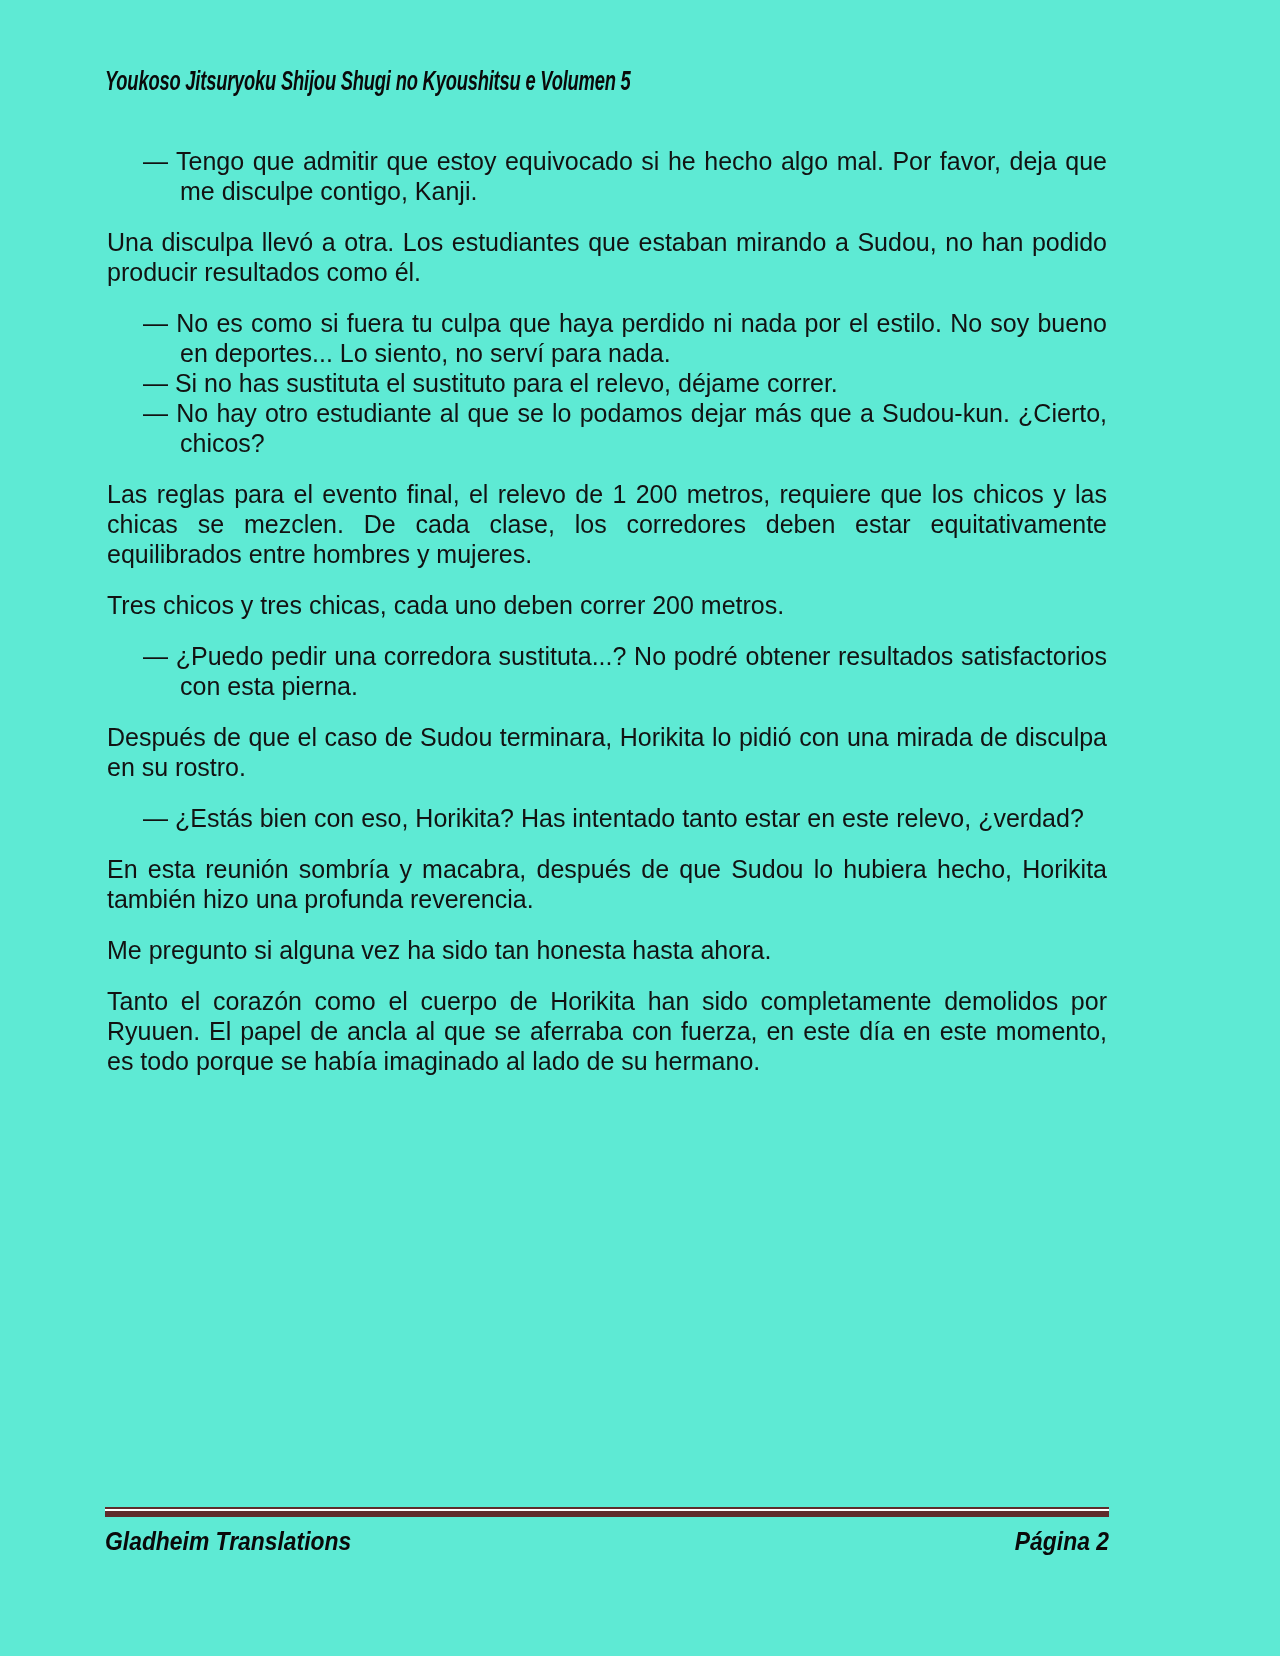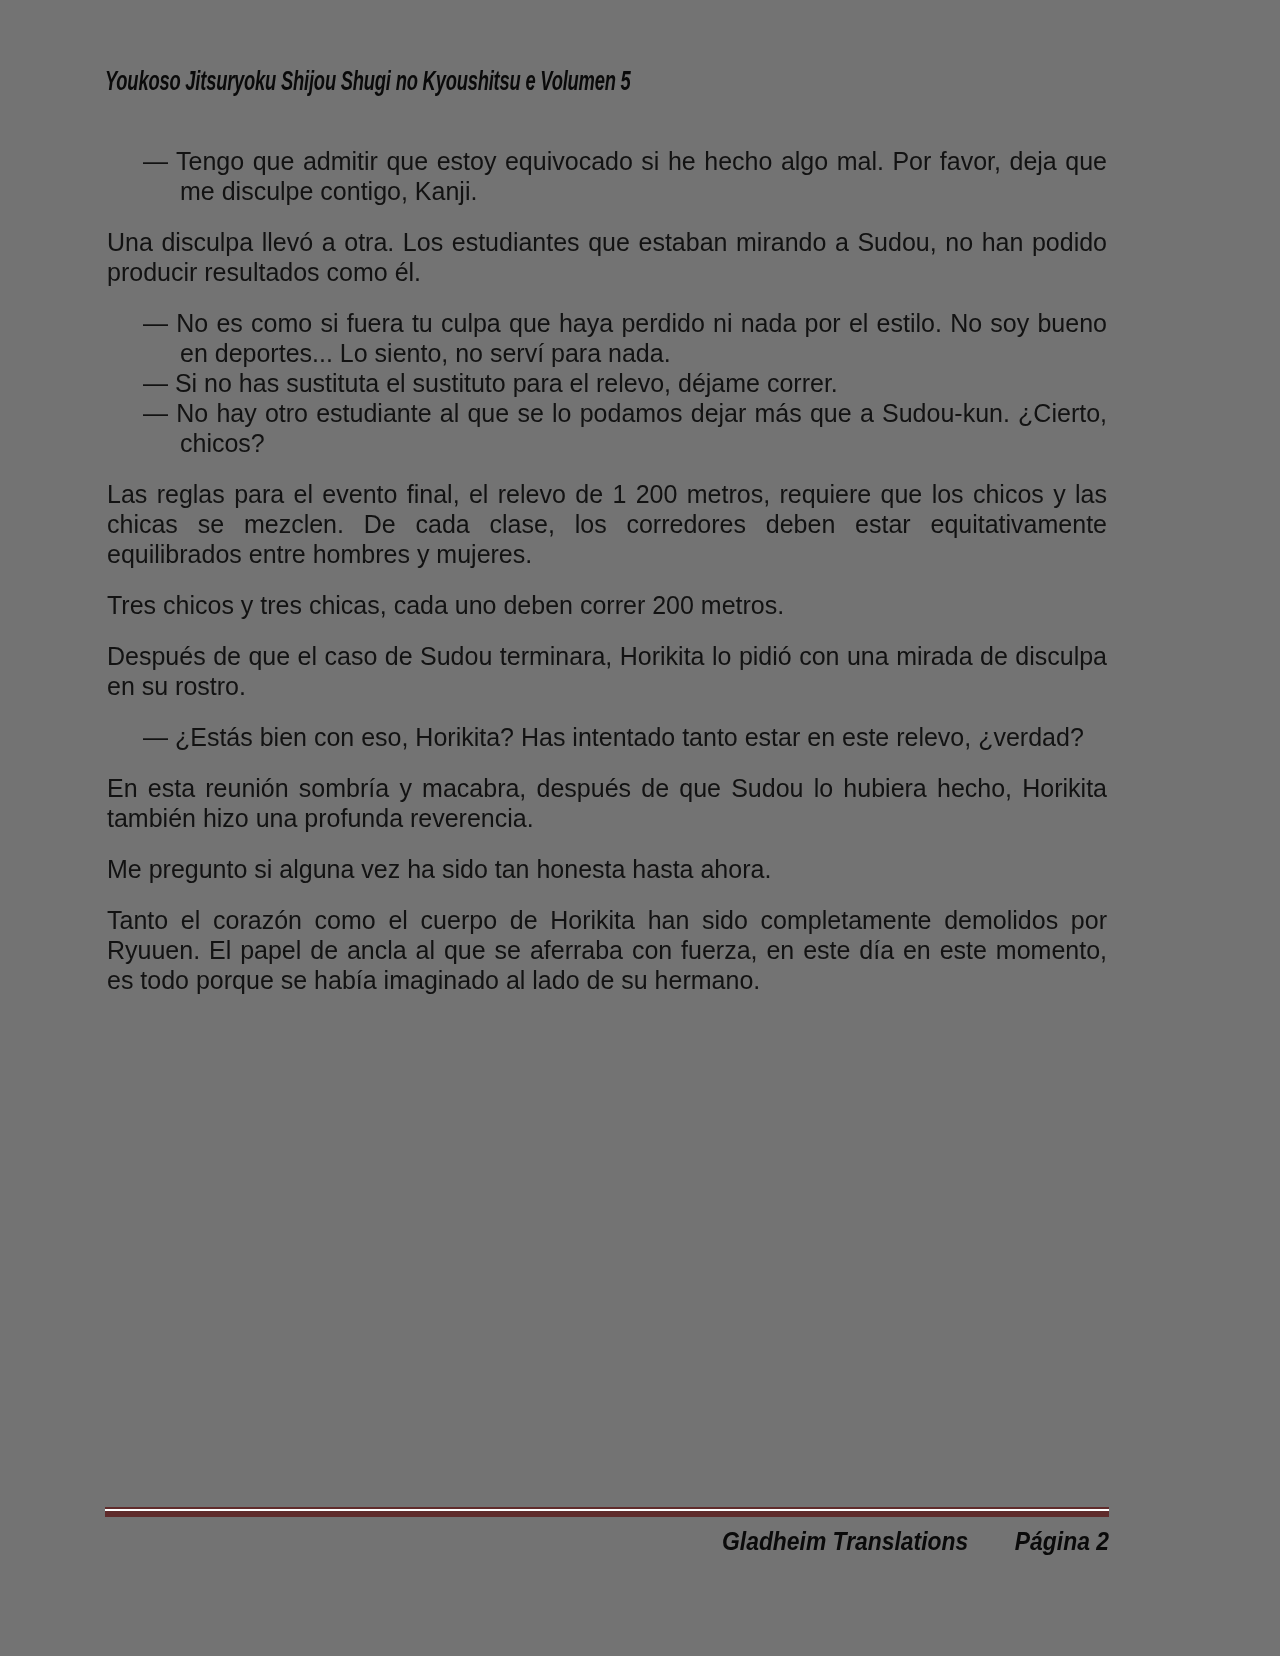--- a/index.html
+++ b/index.html
@@ -4,21 +4,21 @@
 <style>
   html, body {
     margin: 0;
     padding: 0;
     background: #fefefe;
   }
   .page {
     position: relative;
     width: 1280px;
     height: 1656px;
-    background: #737373;
+    background: #5eead4;
     font-family: "Liberation Sans", sans-serif;
     color: #121212;
     overflow: hidden;
   }
   
   .doc-header {
     position: absolute;
     left: 105px;
     top: 66px;
     height: 40px;
@@ -70,21 +70,21 @@
     height: 2px;
     background: #fefefe;
   }
   .rule-thick {
     height: 6px;
     background: #5f2b2b;
   }
   .footer-row {
     margin-top: 9px;
     display: flex;
-    justify-content: flex-end;
+    justify-content: space-between;
     align-items: baseline;
   }
   .footer-left, .footer-right {
     display: inline-block;
     white-space: nowrap;
     font-weight: bold;
     font-style: italic;
     font-size: 26px;
     color: #0a0a0a;
   }
@@ -102,20 +102,21 @@
 
   <div class="doc-body" id="doc-body">
 
   <p class="para dialogue">— Tengo que admitir que estoy equivocado si he hecho algo mal. Por favor, deja que me disculpe contigo, Kanji.</p>
       <p class="para normal">Una disculpa llevó a otra. Los estudiantes que estaban mirando a Sudou, no han podido producir resultados como él.</p>
       <p class="para dialogue">— No es como si fuera tu culpa que haya perdido ni nada por el estilo. No soy bueno en deportes... Lo siento, no serví para nada.</p>
       <p class="para dialogue">— Si no has sustituta el sustituto para el relevo, déjame correr.</p>
       <p class="para dialogue">— No hay otro estudiante al que se lo podamos dejar más que a Sudou-kun. ¿Cierto, chicos?</p>
       <p class="para normal">Las reglas para el evento final, el relevo de 1 200 metros, requiere que los chicos y las chicas se mezclen. De cada clase, los corredores deben estar equitativamente equilibrados entre hombres y mujeres.</p>
       <p class="para normal">Tres chicos y tres chicas, cada uno deben correr 200 metros.</p>
+      <p class="para dialogue">— ¿Puedo pedir una corredora sustituta...? No podré obtener resultados satisfactorios con esta pierna.</p>
       <p class="para normal">Después de que el caso de Sudou terminara, Horikita lo pidió con una mirada de disculpa en su rostro.</p>
       <p class="para dialogue">— ¿Estás bien con eso, Horikita? Has intentado tanto estar en este relevo, ¿verdad?</p>
       <p class="para normal">En esta reunión sombría y macabra, después de que Sudou lo hubiera hecho, Horikita también hizo una profunda reverencia.</p>
       <p class="para normal">Me pregunto si alguna vez ha sido tan honesta hasta ahora.</p>
       <p class="para normal">Tanto el corazón como el cuerpo de Horikita han sido completamente demolidos por Ryuuen. El papel de ancla al que se aferraba con fuerza, en este día en este momento, es todo porque se había imaginado al lado de su hermano.</p>
     </div>
 
   <div class="doc-footer">
     <div class="footer-rule">
       <div class="rule-thin"></div>

